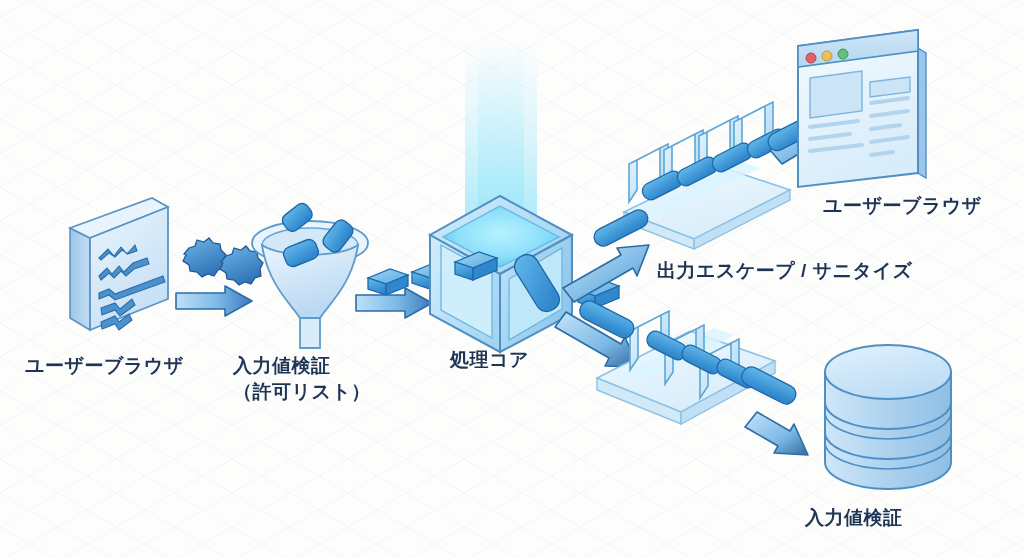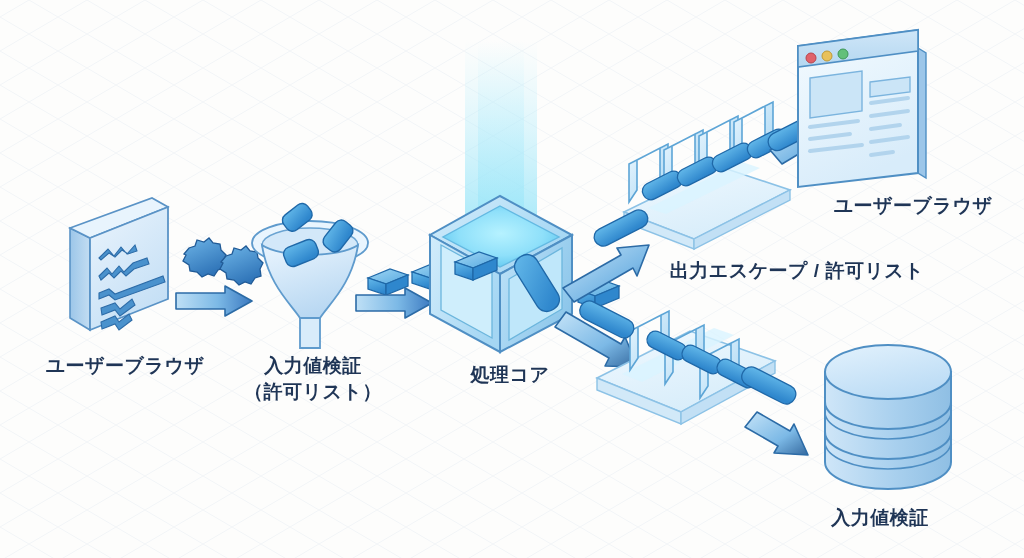--- a/index.html
+++ b/index.html
@@ -13,21 +13,20 @@
     position:absolute;inset:0;
     width:1024px;height:558px;
   }
   #stage svg{display:block;width:1024px;height:558px;}
   .lbl{
     position:absolute;
     color:#1f3556;
     font-weight:700;
     font-size:19px;
     letter-spacing:0.5px;
-    text-align:center;
     line-height:1.35;
     white-space:pre-line;
     user-select:none;
   }
 </style>
 </head>
 <body>
 
 <div id="stage">
 <svg viewBox="0 0 1024 558" xmlns="http://www.w3.org/2000/svg">
@@ -323,19 +322,19 @@
     <ellipse cx="888" cy="372" rx="63" ry="27" fill="url(#dbTop)" stroke="#4f8fc4" stroke-width="2"></ellipse>
   </g>
 </svg>
 </div>
 
 <div class="lbl" style="left:25px;top:353px;width:200px;">ユーザーブラウザ</div>
 
 <div class="lbl" style="left:233px;top:353px;width:160px;font-family:Liberation Serif, serif;">入力値検証
 （許可リスト）</div>
 
-<div class="lbl" style="left:450px;top:362px;width:120px;">処理コア</div>
-
-<div class="lbl" style="left:657px;top:258px;width:280px;">出力エスケープ / 許可リスト</div>
+<div class="lbl" style="left:450px;top:347px;width:120px;">処理コア</div>
+
+<div class="lbl" style="left:657px;top:258px;width:280px;">出力エスケープ / サニタイズ</div>
 
 <div class="lbl" style="left:823px;top:193px;width:180px;">ユーザーブラウザ</div>
 
 <div class="lbl" style="left:805px;top:505px;width:150px;">入力値検証</div>
 
 </body></html>

